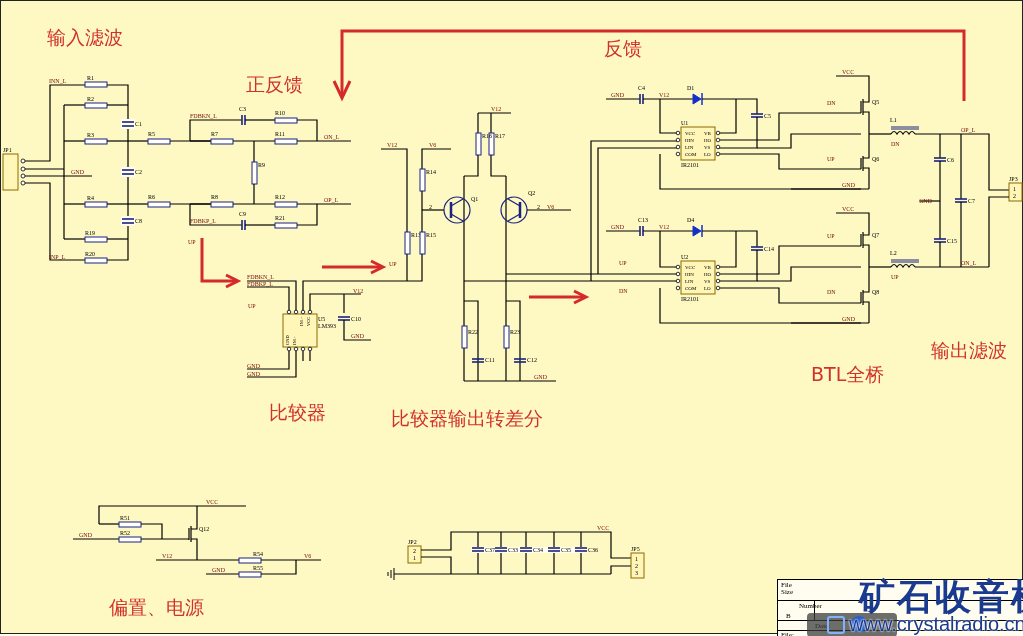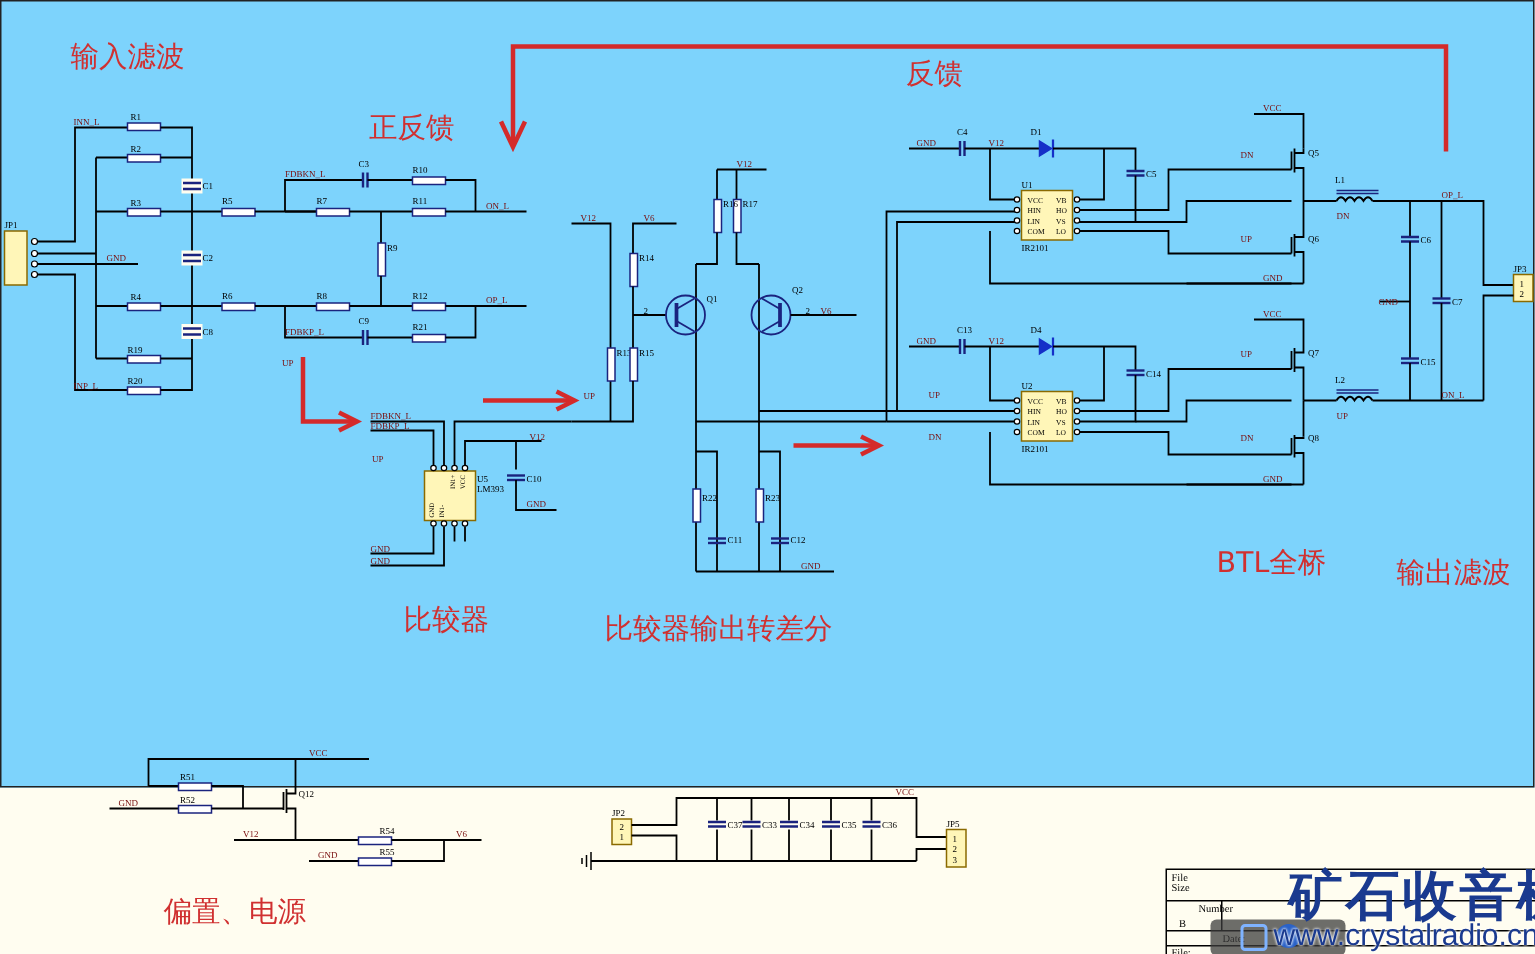--- a/index.html
+++ b/index.html
@@ -1,17 +1,17 @@
 <!DOCTYPE html>
 <html><head>
 <meta charset="utf-8">
 <style>
   html, body { margin:0; padding:0; }
   body { width:1023px; height:636px; overflow:hidden; background:#fffdf0; font-family:"DejaVu Sans", sans-serif; }
-  #sheet { position:absolute; left:0; top:0; width:1023px; height:525px; border:1px solid #222; box-sizing:border-box; background:#7dd3fc; }
+  #sheet { position:absolute; left:0; top:0; width:1023px; height:634px; border:1px solid #222; box-sizing:border-box; background:#fef9c3; }
   svg { position:absolute; left:0; top:0; }
   .w { stroke:#000; stroke-width:1.2; fill:none; }
   .res { stroke:#1a237e; stroke-width:1; fill:#ffffff; }
   .cap { stroke:#1a237e; stroke-width:1.6; }
   .lbl { font-family:"Liberation Serif", serif; font-size:6px; fill:#000; }
   .net { font-family:"Liberation Serif", serif; font-size:6px; fill:#7a1010; }
   .chip { fill:#fff6b8; stroke:#8a6a00; stroke-width:1; }
   .pin { fill:#fff; stroke:#000; stroke-width:0.8; }
   .red { stroke:#d42a2a; stroke-width:3; fill:none; }
   .annot { position:absolute; color:#d03030; font-size:19px; font-family:"DejaVu Sans", sans-serif; white-space:nowrap; }
@@ -505,23 +505,23 @@
     <polyline class="red" points="370,260 382,266 370,272"></polyline>
     <line class="red" x1="528" y1="296" x2="583" y2="296"></line>
     <polyline class="red" points="573,290 585,296 573,302"></polyline>
   </g>
 </svg>
 
 <div class="annot" style="left:46px;top:24px;">输入滤波</div>
 <div class="annot" style="left:245px;top:71px;">正反馈</div>
 <div class="annot" style="left:603px;top:35px;">反馈</div>
 <div class="annot" style="left:268px;top:399px;">比较器</div>
-<div class="annot" style="left:402px;top:405px;">比较器输出转差分</div>
+<div class="annot" style="left:390px;top:405px;">比较器输出转差分</div>
 <div class="annot" style="left:810px;top:361px;">BTL全桥</div>
-<div class="annot" style="left:930px;top:368px;">输出滤波</div>
+<div class="annot" style="left:930px;top:337px;">输出滤波</div>
 <div class="annot" style="left:108px;top:594px;">偏置、电源</div>
 
 <div class="tblk" style="left:776px;top:578px;width:247px;height:58px;">
   <div style="position:absolute;left:3px;top:1px;">File</div>
   <div style="position:absolute;left:0;top:20px;width:100%;border-top:1px solid #000;"></div>
   <div style="position:absolute;left:3px;top:8px;">Size</div>
   <div style="position:absolute;left:8px;top:32px;">B</div>
   <div style="position:absolute;left:36px;top:20px;height:20px;border-left:1px solid #000;"></div>
   <div style="position:absolute;left:21px;top:22px;">Number</div>
   <div style="position:absolute;left:0;top:40px;width:100%;border-top:1px solid #000;"></div>

